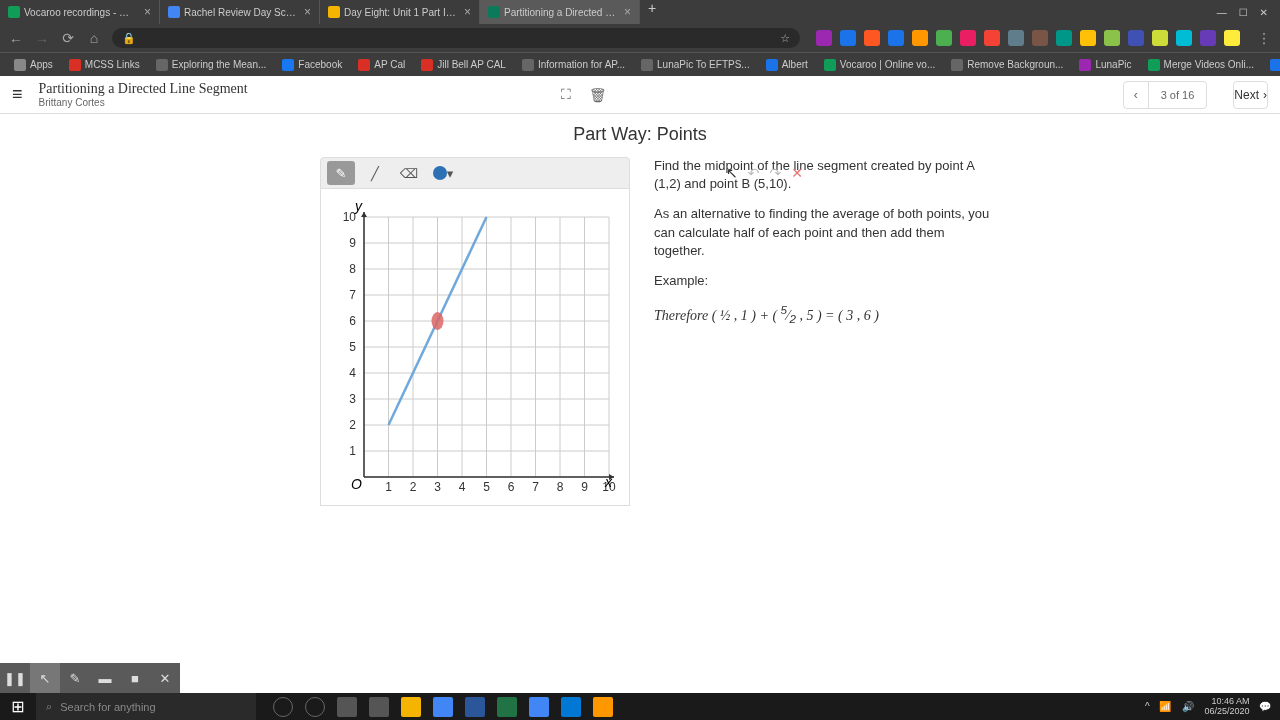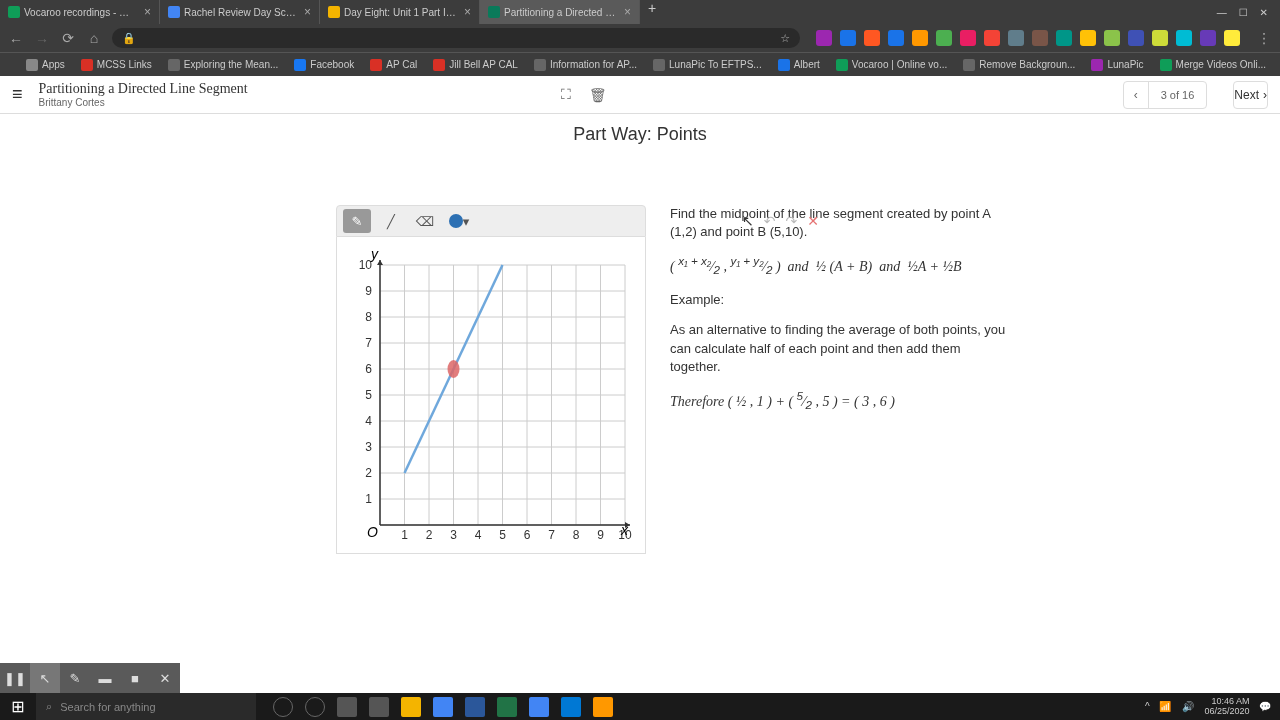--- a/index.html
+++ b/index.html
@@ -15,40 +15,40 @@
 .tab-close { color: #aaa; font-size: 12px; margin-left: 4px; }
 .new-tab { color: #ccc; padding: 0 8px; font-size: 14px; }
 .win-controls { display: flex; gap: 12px; padding: 0 12px; color: #ccc; font-size: 10px; }
 
 .addr-bar { background: #3c3c3c; height: 28px; display: flex; align-items: center; padding: 0 8px; gap: 10px; }
 .nav-btn { color: #aaa; font-size: 14px; width: 16px; text-align: center; }
 .url-box { flex: 1; background: #2a2a2a; border-radius: 12px; height: 20px; display: flex; align-items: center; padding: 0 10px; color: #aaa; font-size: 11px; gap: 6px; }
 .url-icons { display: flex; gap: 8px; align-items: center; padding: 0 6px; }
 .ext-icon { width: 16px; height: 16px; border-radius: 3px; }
 
-.bookmarks { background: #3c3c3c; height: 24px; display: flex; align-items: center; padding: 0 20px; gap: 4px; border-top: 1px solid #555; }
+.bookmarks { background: #3c3c3c; height: 24px; display: flex; align-items: center; padding: 0 8px; gap: 4px; border-top: 1px solid #555; }
 .bookmark { display: flex; align-items: center; gap: 4px; color: #ccc; font-size: 10px; padding: 0 6px; white-space: nowrap; }
 .bm-icon { width: 12px; height: 12px; border-radius: 2px; flex-shrink:0; }
 
 
 .desmos-header { height: 38px; border-bottom: 1px solid #ddd; display: flex; align-items: center; padding: 0 12px; }
 .menu-icon { font-size: 18px; color: #333; margin-right: 16px; }
 .title-block { flex: 1; }
 .activity-title { font-size: 14px; color: #333; font-family: Georgia, serif; }
 .student-name { font-size: 10px; color: #666; }
 .header-controls { display: flex; align-items: center; gap: 18px; }
 .ctrl-icon { color: #666; font-size: 14px; }
 .pager { display: flex; align-items: center; border: 1px solid #ddd; border-radius: 4px; height: 28px; }
 .pager-btn { padding: 0 10px; color: #666; font-size: 12px; height: 100%; display: flex; align-items: center; }
 .pager-btn.prev { border-right: 1px solid #ddd; }
 .pager-count { padding: 0 12px; font-size: 11px; color: #666; }
 .next-btn { display: flex; align-items: center; padding: 0 0; border: 1px solid #ddd; border-radius: 4px; height: 28px; margin-left: 8px; font-size: 12px; color: #333; gap: 4px; }
 
 
-.content { display: flex; flex-direction: column; padding: 10px 16px; gap: 48px; }
+.content { display: flex; flex-direction: column; padding: 10px 0; }
 .page-title { text-align: center; font-size: 18px; color: #333; margin-bottom: 12px; }
 .layout { display: flex; gap: 24px; padding: 0 20px; }
 .left-col { width: 310px; margin-left: 300px; }
 .right-col { flex: 1; max-width: 340px; font-size: 13px; line-height: 1.4; color: #333; }
 .right-col p { margin-bottom: 12px; }
 
 .toolbar { background: #eee; border: 1px solid #ddd; border-radius: 4px 4px 0 0; height: 32px; display: flex; align-items: center; padding: 0 6px; gap: 6px; }
 .tool-btn { width: 28px; height: 24px; display: flex; align-items: center; justify-content: center; border-radius: 3px; color: #555; font-size: 13px; }
 .tool-btn.active { background: #999; color: #fff; }
 .color-dot { width: 14px; height: 14px; border-radius: 50%; background: #2d70b3; }
@@ -296,25 +296,22 @@
               <text x="27" y="24" text-anchor="end">10</text>
             </g>
           <text x="26" y="14" font-style="italic" font-size="14">y</text>
           <text x="276" y="290" font-style="italic" font-size="14">x</text>
           <text x="22" y="292" font-style="italic" font-size="14">O</text>
         </svg>
       </div>
     </div>
     <div class="right-col">
       <p>Find the midpoint of the line segment created by point A (1,2) and point B (5,10).</p>
-      <p class="formula">
-        ( <sup>x₁ + x₂</sup>⁄<sub>2</sub> , <sup>y₁ + y₂</sup>⁄<sub>2</sub> ) &nbsp;and&nbsp; ½ (A + B) &nbsp;and&nbsp; ½A + ½B
-      </p>
+      <p>As an alternative to finding the average of both points, you can calculate half of each point and then add them together.</p>
       <p>Example:</p>
-      <p>As an alternative to finding the average of both points, you can calculate half of each point and then add them together.</p>
       <p class="formula">Therefore ( ½ , 1 ) + ( <sup>5</sup>⁄<sub>2</sub> , 5 ) = ( 3 , 6 )</p>
     </div>
   </div>
 </div>
 
 <div class="recorder">
   <div class="rec-btn">❚❚</div>
   <div class="rec-btn active">↖</div>
   <div class="rec-btn">✎</div>
   <div class="rec-btn">▬</div>

